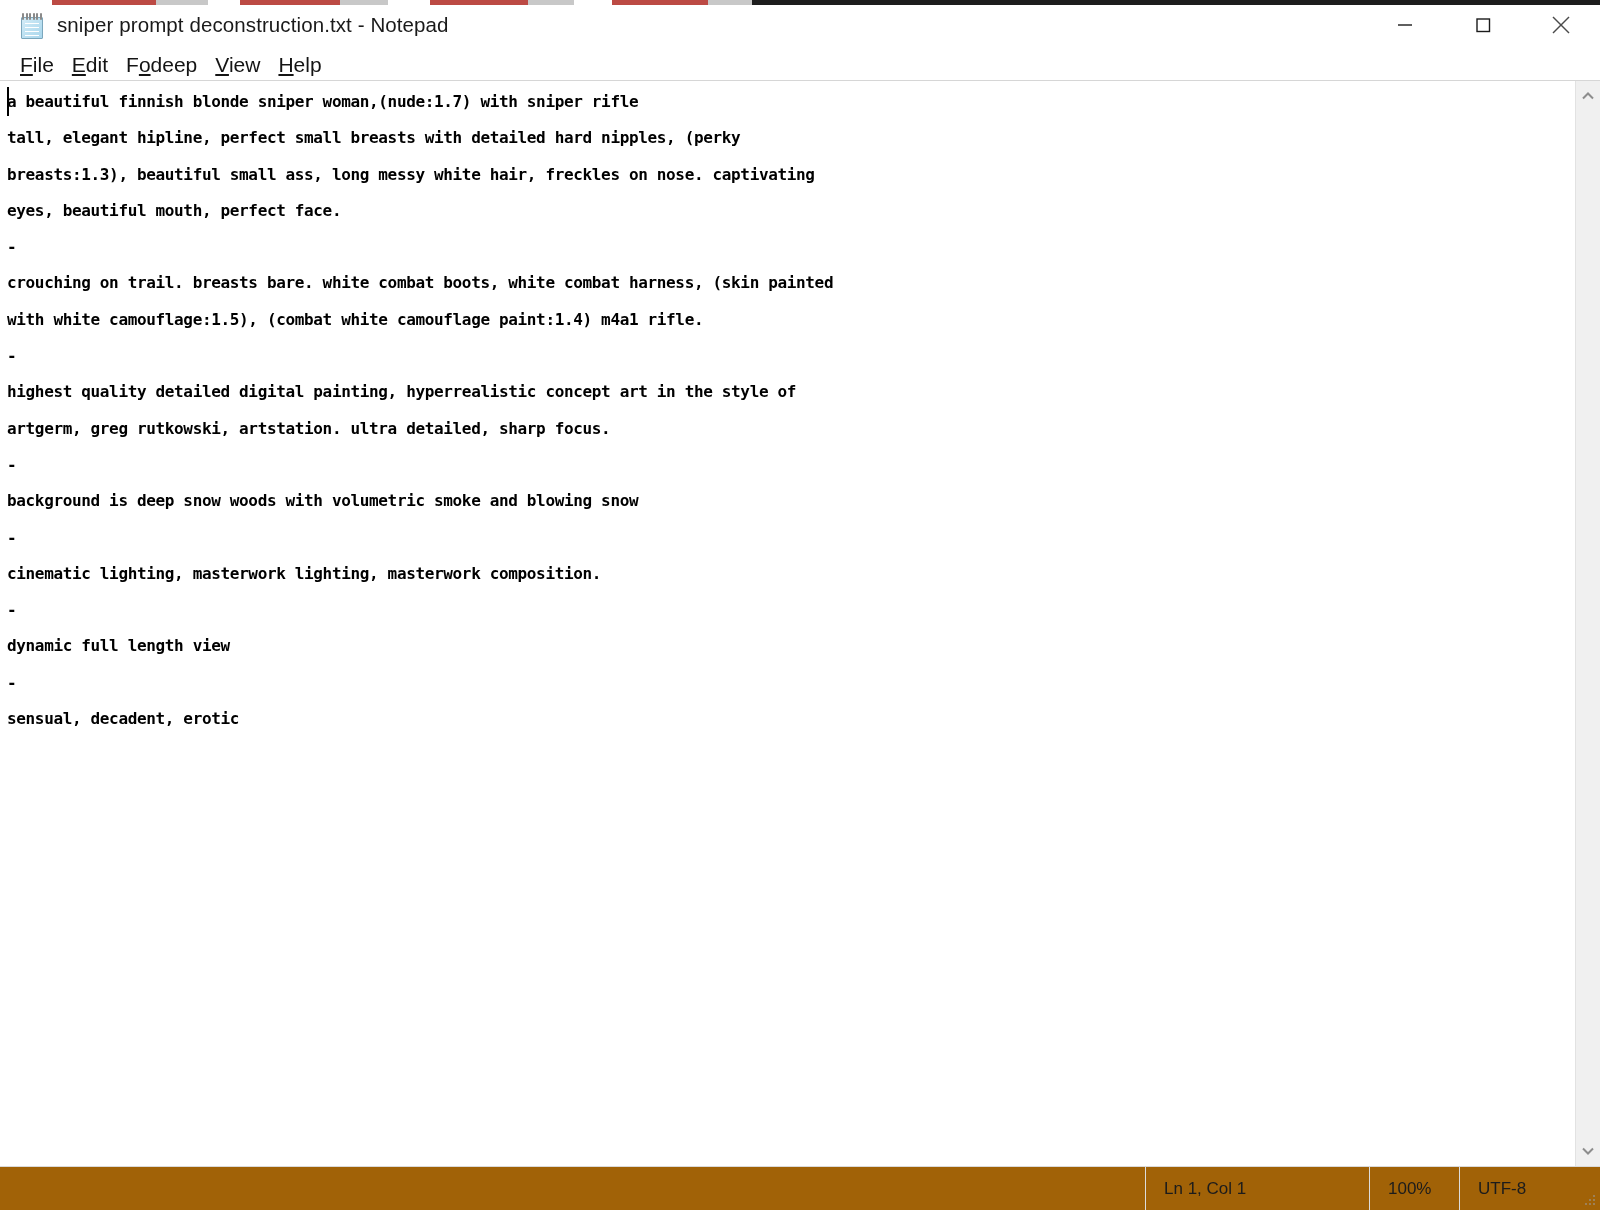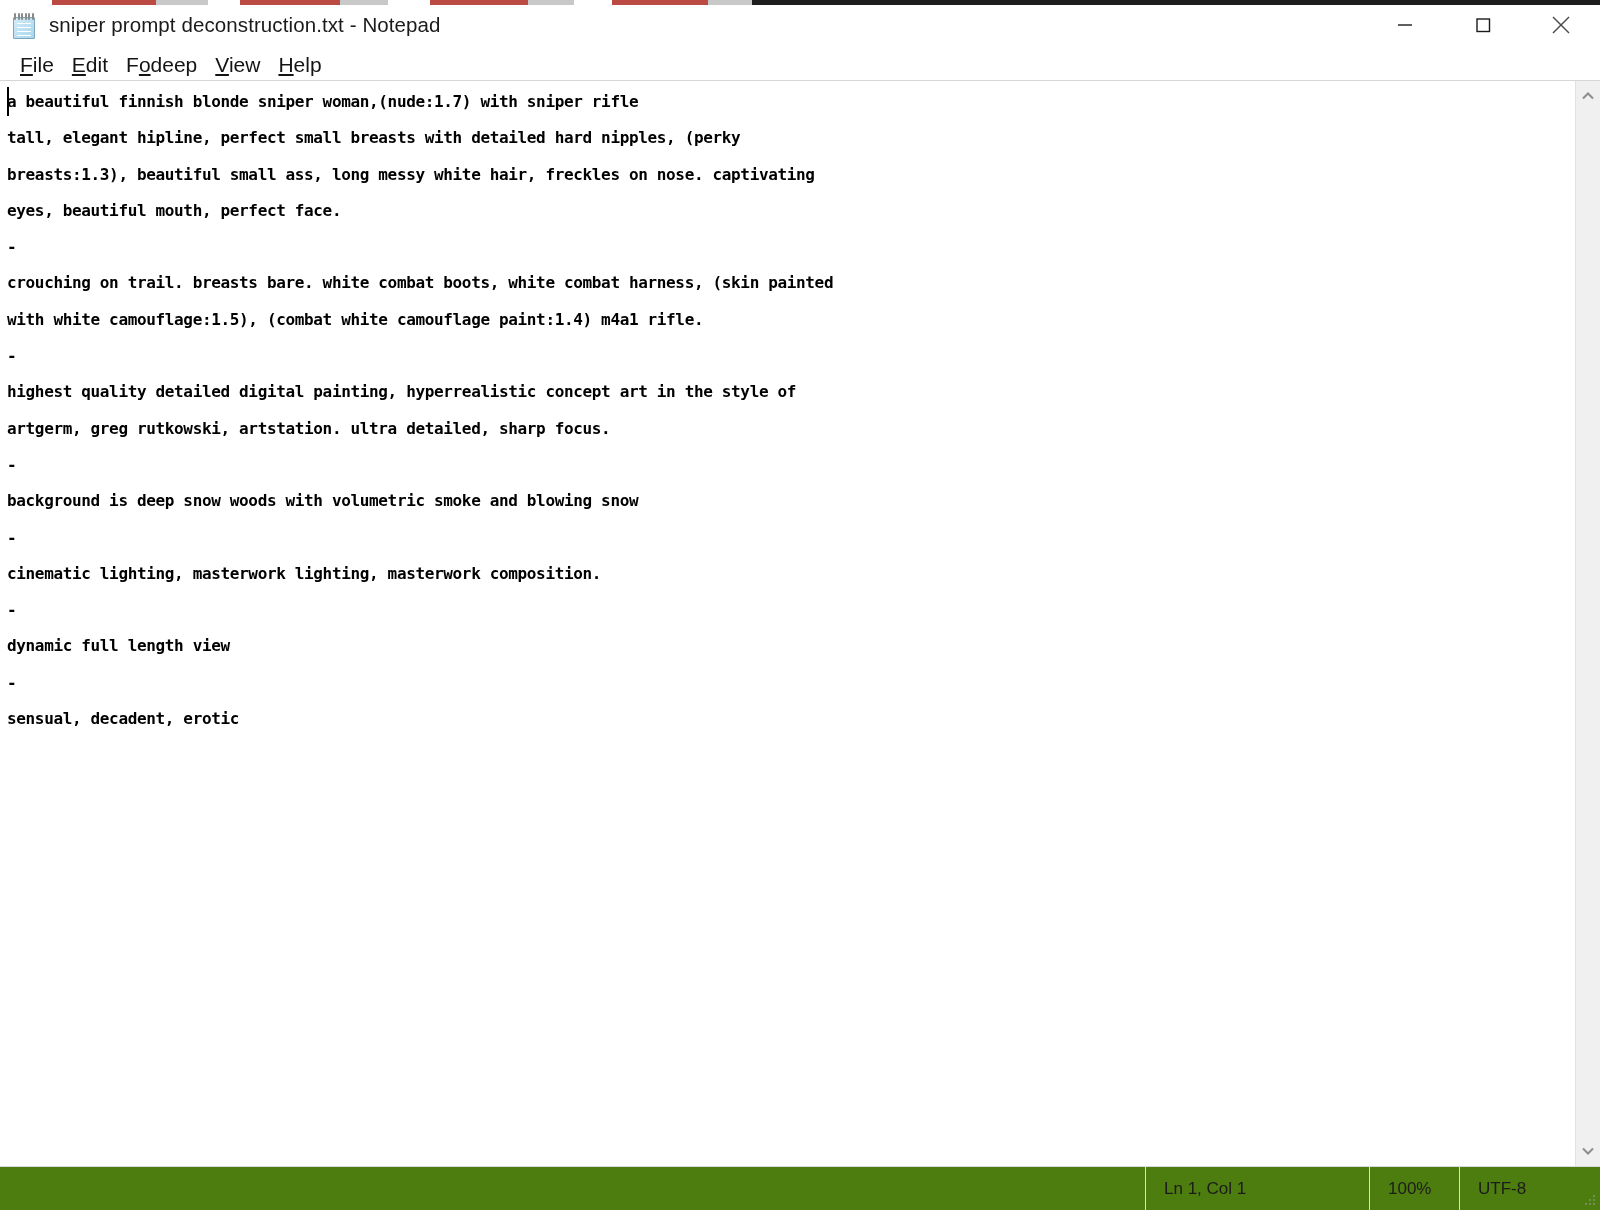--- a/index.html
+++ b/index.html
@@ -52,21 +52,21 @@
   }
 
   
   .titlebar {
     position: relative;
     height: 50px;
     min-height: 50px;
     background: #ffffff;
     display: flex;
     align-items: center;
-    padding-left: 12px;
+    padding-left: 20px;
     box-sizing: border-box;
   }
   .title-left {
     display: flex;
     align-items: center;
     gap: 11px;
     flex: 1;
     min-width: 0;
   }
   .np-icon {
@@ -216,21 +216,21 @@
   }
   .sb-track {
     flex: 1;
     width: 25px;
   }
 
   
   .statusbar {
     height: 44px;
     min-height: 44px;
-    background: #4d7c0f;
+    background: #a16207;
     border-top: 1px solid #dadada;
     display: flex;
     align-items: stretch;
     box-sizing: border-box;
     position: relative;
   }
   .sb-spacer { flex: 1 1 auto; }
   .sb-cell {
     display: flex;
     align-items: center;

